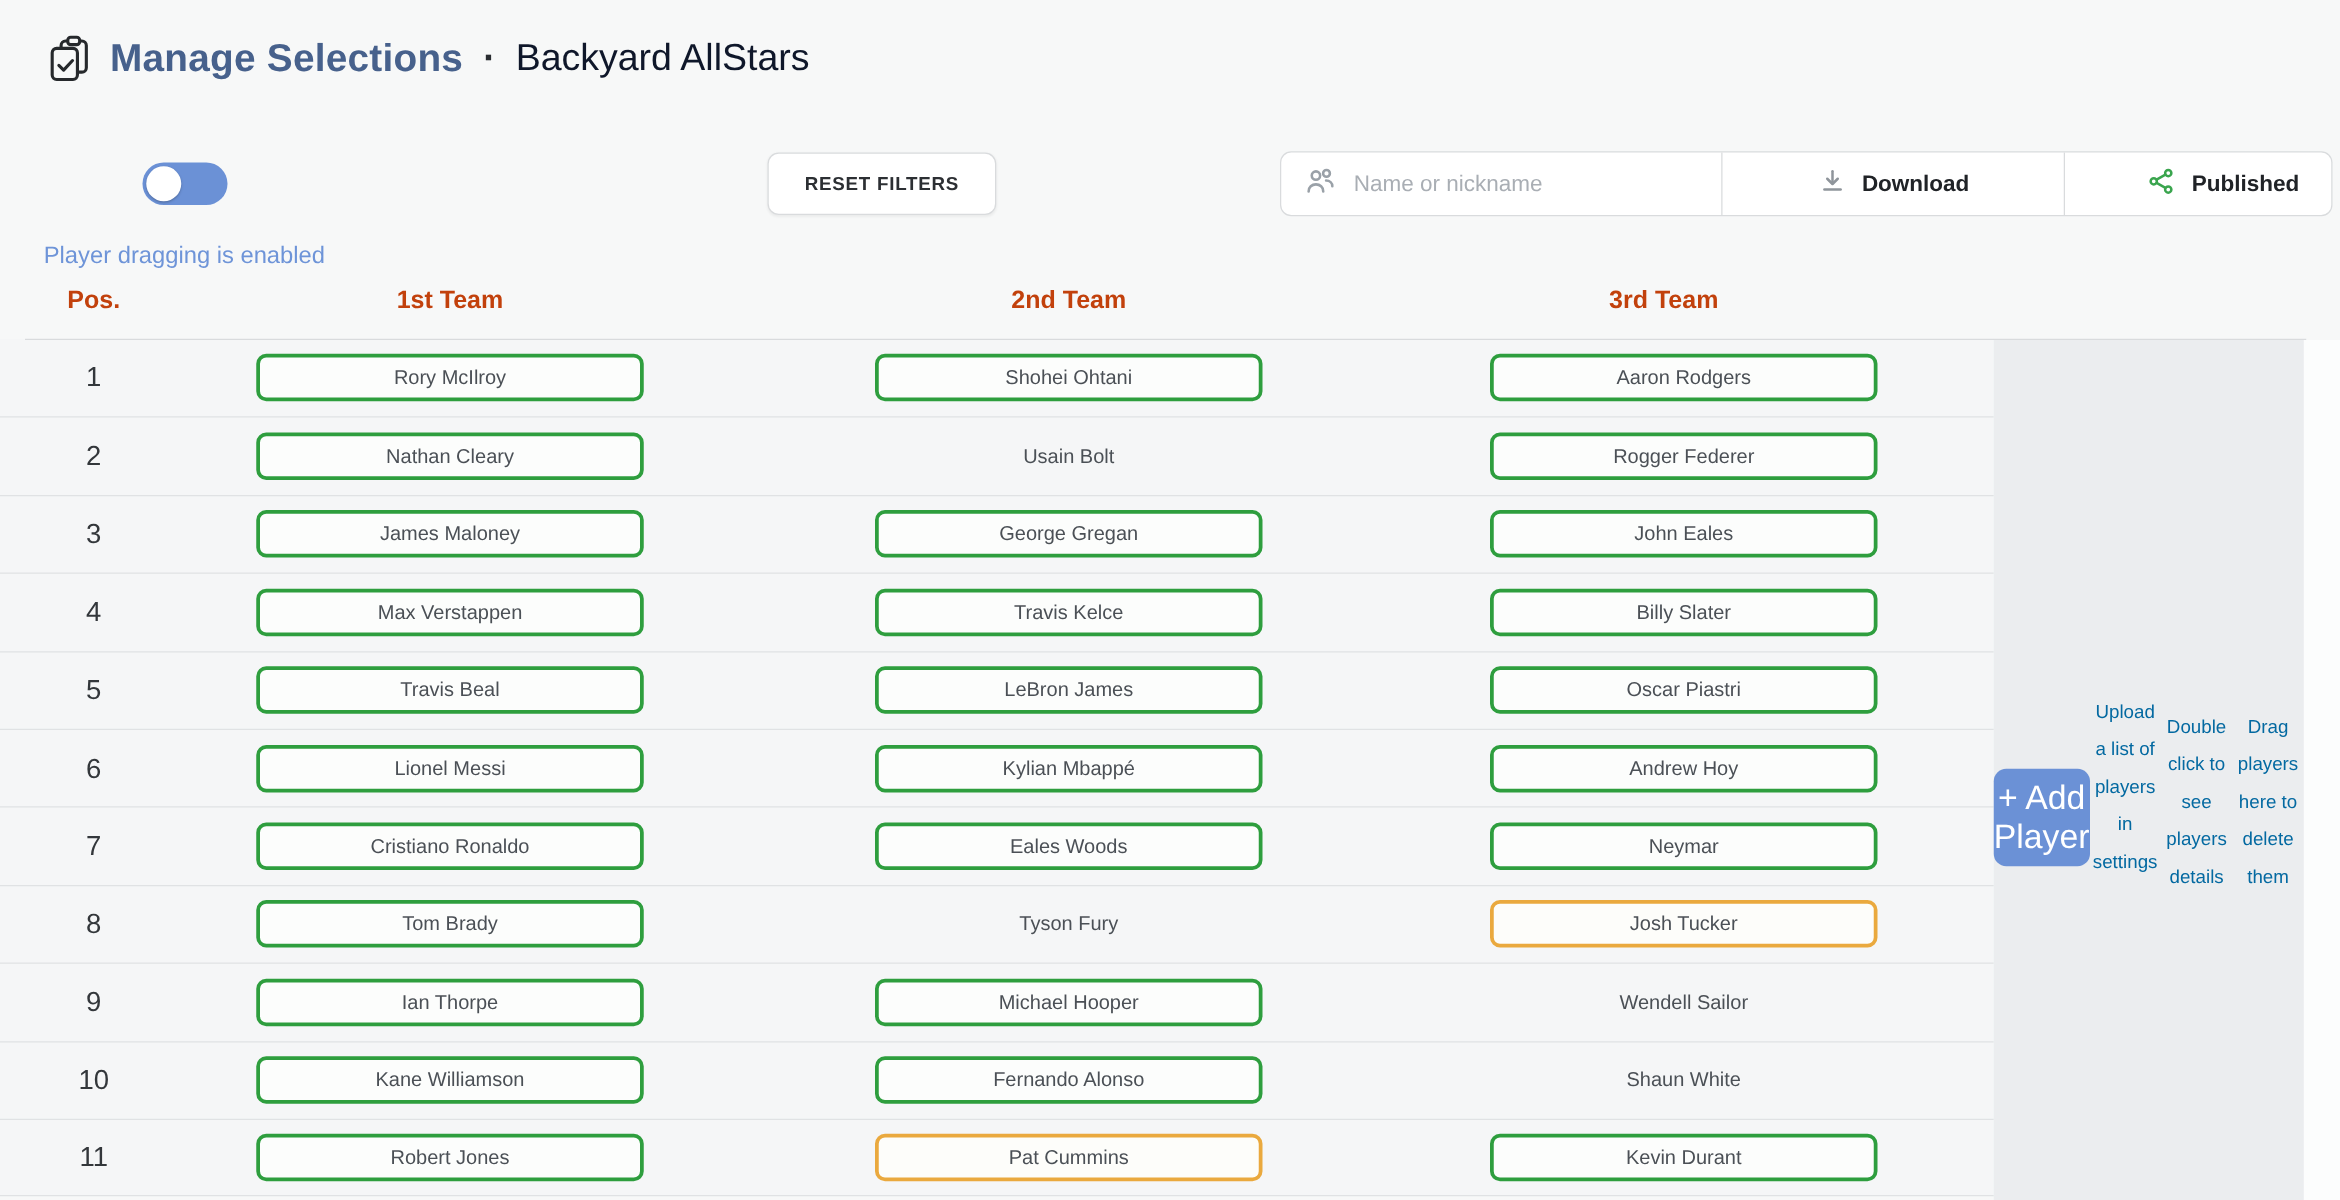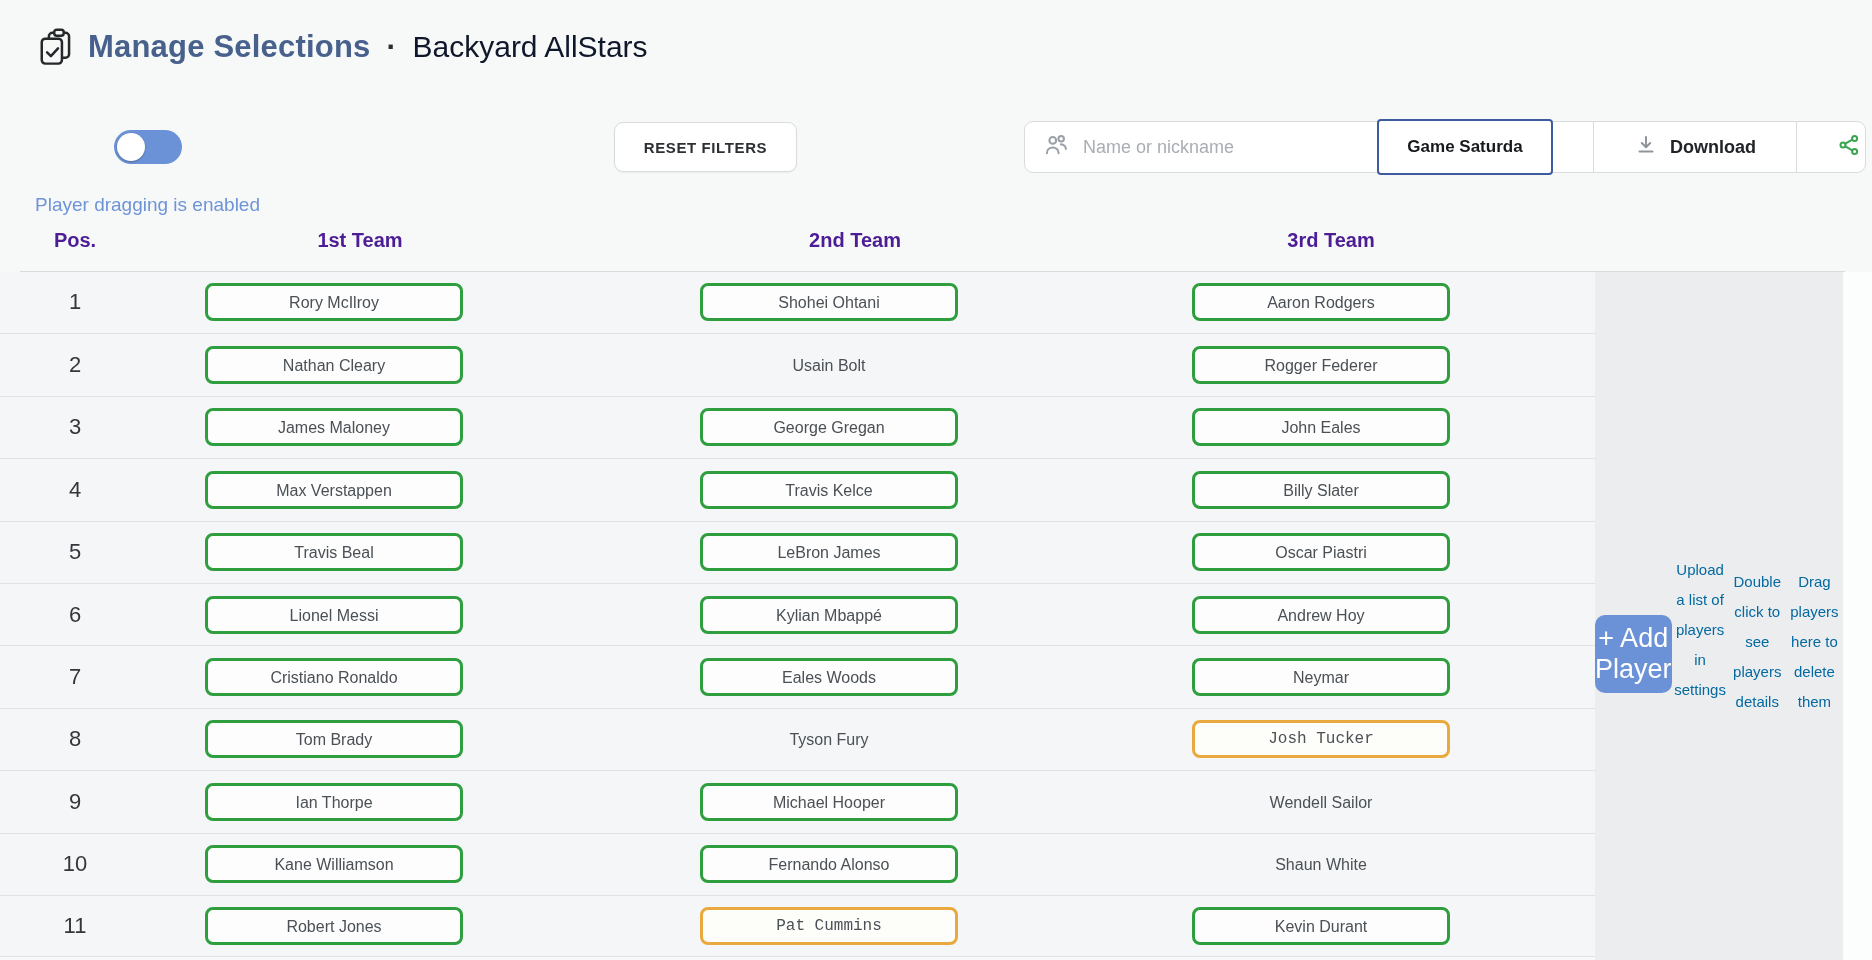--- a/index.html
+++ b/index.html
@@ -54,45 +54,45 @@
     display:flex; align-items:center; justify-content:center; gap:12px;
     background:transparent; border:none; cursor:pointer; height:100%;
     font-family:"Liberation Sans", sans-serif; font-size:18px; font-weight:700; color:#202327;
   }
   .download-btn { width:193px; }
   .published-btn { flex:1; }
 
   
   .board { position:absolute; left:0; top:229px; width:1595px; }
   .thead { position:relative; height:42px; }
-  .thead .th { position:absolute; font-size:20px; font-weight:700; color:#4c1d95; text-align:center; }
+  .thead .th { position:absolute; font-size:20px; font-weight:700; color:#c2410c; text-align:center; }
   .th-pos  { left:30px;  width:90px; }
   .th-c0   { left:205px; width:310px; }
   .th-c1   { left:700px; width:310px; }
   .th-c2   { left:1176px;width:310px; }
   .head-sep { position:absolute; left:20px; top:271px; width:1825px; height:1px; background:#d9dbdd; }
 
   .rows { position:absolute; left:0; top:42px; width:1595px; }
   .row { position:relative; height:62.4px; background:#f5f6f7; }
   .row + .row { border-top:1px solid #e0e2e4; }
   .row:last-child { border-bottom:1px solid #e0e2e4; }
   .pos {
     position:absolute; left:30px; width:90px; top:50%; transform:translateY(-50%);
     text-align:center; font-size:22px; color:#33373b;
   }
   .pill {
     position:absolute; top:50%; transform:translateY(-50%);
-    width:258px; height:38px; line-height:33px;
+    width:310px; height:38px; line-height:33px;
     border:3px solid transparent; border-radius:8px;
     text-align:center; font-size:16px; color:#4b5056;
     overflow:hidden; white-space:nowrap; cursor:grab;
   }
   .pill.c0 { left:205px; } .pill.c1 { left:700px; } .pill.c2 { left:1192px; }
   .pill.selected { background:#fcfdfc; border-color:#2e9e3e; }
-  .pill.warning  { background:#fdfdfa; border-color:#eaa93e;font-family:Liberation Mono, monospace; }
+  .pill.warning  { background:#fdfdfa; border-color:#eaa93e; }
   .pill.none     { background:transparent; border-color:transparent; }
 
   
   .sidebar {
     position:absolute; left:1595px; top:272px; width:248px; height:688px;
     background:#ebedef; display:flex; flex-direction:row; align-items:center;
   }
   .right-gutter { position:absolute; left:1843px; top:272px; width:29px; height:688px; background:#fcfdfd; }
   .add-player-btn {
     margin-top:76px; width:196px; height:78px;
@@ -136,21 +136,20 @@
     <span>
       <svg width="26" height="26" viewBox="0 0 24 24" fill="none" stroke="#9aa1a8" stroke-width="1.9" stroke-linecap="round" stroke-linejoin="round">
         <circle cx="9" cy="7.8" r="3.1"></circle>
         <path d="M3.6 19.5c0-3.1 2.4-5.2 5.4-5.2s5.4 2.1 5.4 5.2"></path>
         <circle cx="16.8" cy="6.2" r="2.5"></circle>
         <path d="M16.5 11.4c2.7 0 4.6 1.8 4.6 4.3"></path>
       </svg>
     </span>
     <input type="text" placeholder="Name or nickname" style="">
   </div>
-  <button class="game-filter-btn">Game Saturda</button>
   <span class="v-div"></span>
   <button class="group-btn download-btn">
     <span>
       <svg width="24" height="24" viewBox="0 0 24 24" fill="none" stroke="#8f959b" stroke-width="2" stroke-linecap="round" stroke-linejoin="round">
         <path d="M12 4v9.5"></path>
         <path d="M7.8 10l4.2 4.2L16.2 10"></path>
         <path d="M5.5 18.5h13"></path>
       </svg>
     </span>
     <span>Download</span>

